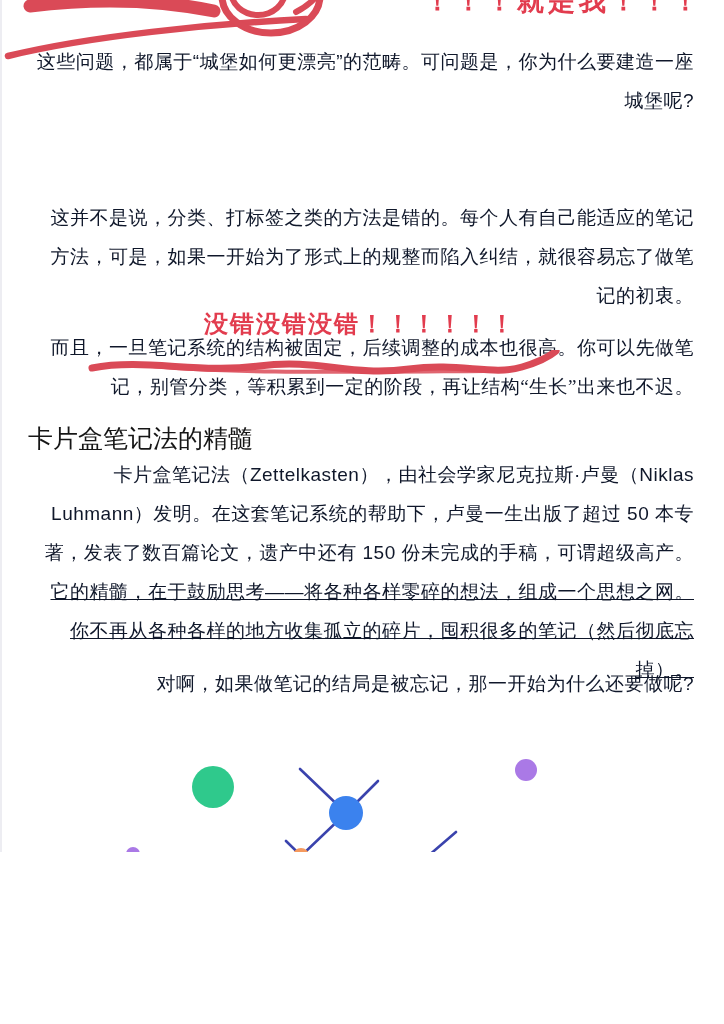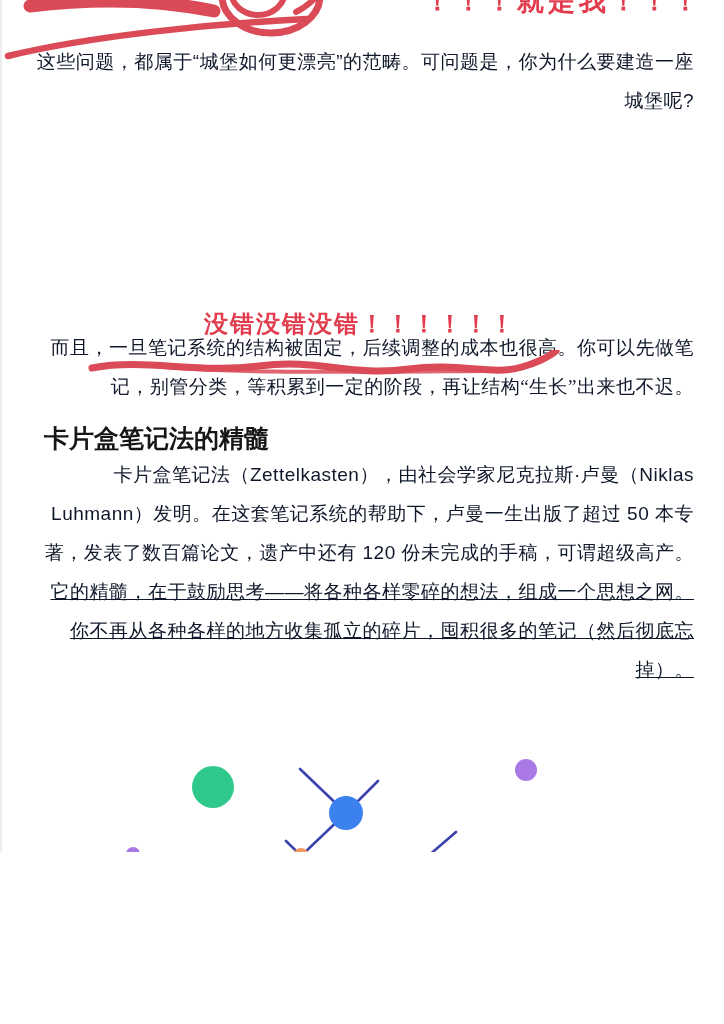--- a/index.html
+++ b/index.html
@@ -7,22 +7,22 @@
     position:relative;width:724px;height:852px;overflow:hidden;background:#ffffff;
     font-family:"Liberation Sans","DejaVu Sans",sans-serif;
   }
   .edge-line{position:absolute;left:0;top:0;width:2px;height:100%;background:#ededf2;}
   .para{
     position:absolute;left:36px;width:658px;
     font-size:19px;line-height:39px;color:#0f172a;
     letter-spacing:0.5px;text-align:right;
   }
   .heading{
-    position:absolute;left:44px;width:658px;
-    font-size:25px;line-height:32px;font-weight:bold;color:#161616;
+    position:absolute;left:28px;width:658px;
+    font-size:25px;line-height:32px;font-weight:normal;color:#161616;
   }
   .red-note{
     position:absolute;font-weight:bold;color:#e23c4e;white-space:nowrap;
   }
   .red-note.top{left:424px;top:-17px;font-size:27px;letter-spacing:4px;}
   .red-note.mid{left:204px;top:308px;font-size:24px;letter-spacing:2px;}
   svg{display:block;}
   .abs{position:absolute;}
 </style>
 </head>
@@ -38,36 +38,38 @@
       <path d="M 30,6 C 95,-2 160,0 214,11" stroke-width="13"></path>
       <ellipse cx="271" cy="-4" rx="49" ry="37" stroke-width="7"></ellipse>
       <ellipse cx="258" cy="-9" rx="27" ry="24" stroke-width="6"></ellipse>
       <path d="M 296,12 C 312,4 322,-8 328,-22" stroke-width="6"></path>
     </g>
   </svg>
 
   <div class="red-note top">！！！就是我！！！</div>
 
   <div class="para" style="top:42px;">这些问题，都属于“城堡如何更漂亮”的范畴。可问题是，你为什么要建造一座城堡呢?</div>
+  <div class="para" style="top:198px;">这并不是说，分类、打标签之类的方法是错的。每个人有自己能适应的笔记方法，可是，如果一开始为了形式上的规整而陷入纠结，就很容易忘了做笔记的初衷。</div>
 
   <div class="red-note mid">没错没错没错！！！！！！</div>
 
   <div class="para" style="top:328px;font-family:Liberation Serif, serif;">而且，一旦笔记系统的结构被固定，后续调整的成本也很高。你可以先做笔记，别管分类，等积累到一定的阶段，再让结构“生长”出来也不迟。</div>
 
   <svg class="abs" style="left:84px;top:350px;" width="480" height="36" viewBox="0 0 480 36">
     <g fill="none" stroke="#da4a57" stroke-linecap="round">
       <path d="M 8,18 C 60,8 115,24 175,16 C 235,8 265,27 325,19 C 375,12 408,26 438,17 C 455,12 466,6 472,1" stroke-width="7"></path>
       <path d="M 60,15 C 140,24 260,22 400,21" stroke-width="4" opacity="0.85"></path>
     </g>
   </svg>
 
   <div class="heading" style="top:422px;">卡片盒笔记法的精髓</div>
 
-  <div class="para" style="top:455px;">卡片盒笔记法（Zettelkasten），由社会学家尼克拉斯·卢曼（Niklas Luhmann）发明。在这套笔记系统的帮助下，卢曼一生出版了超过 50 本专著，发表了数百篇论文，遗产中还有 120 份未完成的手稿，可谓超级高产。</div>
+  <div class="para" style="top:455px;">卡片盒笔记法（Zettelkasten），由社会学家尼克拉斯·卢曼（Niklas Luhmann）发明。在这套笔记系统的帮助下，卢曼一生出版了超过 50 本专著，发表了数百篇论文，遗产中还有 150 份未完成的手稿，可谓超级高产。</div>
   <div class="para" style="top:572px;text-decoration:underline;">它的精髓，在于鼓励思考——将各种各样零碎的想法，组成一个思想之网。你不再从各种各样的地方收集孤立的碎片，囤积很多的笔记（然后彻底忘掉）。</div>
+  <div class="para" style="top:664px;">对啊，如果做笔记的结局是被忘记，那一开始为什么还要做呢?</div>
 
   <div class="abs" style="left:0;top:735px;width:724px;height:289px;">
     <svg id="net-svg" width="724" height="289" viewBox="0 0 724 289">
         <line x1="300" y1="34" x2="346" y2="78" stroke="#3a43ad" stroke-width="2.6" stroke-linecap="round"></line>
         <line x1="346" y1="78" x2="378" y2="46" stroke="#3a43ad" stroke-width="2.6" stroke-linecap="round"></line>
         <line x1="346" y1="78" x2="301" y2="121" stroke="#3a43ad" stroke-width="2.6" stroke-linecap="round"></line>
         <line x1="286" y1="106" x2="334" y2="153" stroke="#3a43ad" stroke-width="2.6" stroke-linecap="round"></line>
         <line x1="133" y1="119" x2="229" y2="218" stroke="#3a43ad" stroke-width="2.6" stroke-linecap="round"></line>
         <line x1="229" y1="218" x2="188" y2="261" stroke="#3a43ad" stroke-width="2.6" stroke-linecap="round"></line>
         <line x1="262" y1="165" x2="320" y2="221" stroke="#3a43ad" stroke-width="2.6" stroke-linecap="round"></line>

